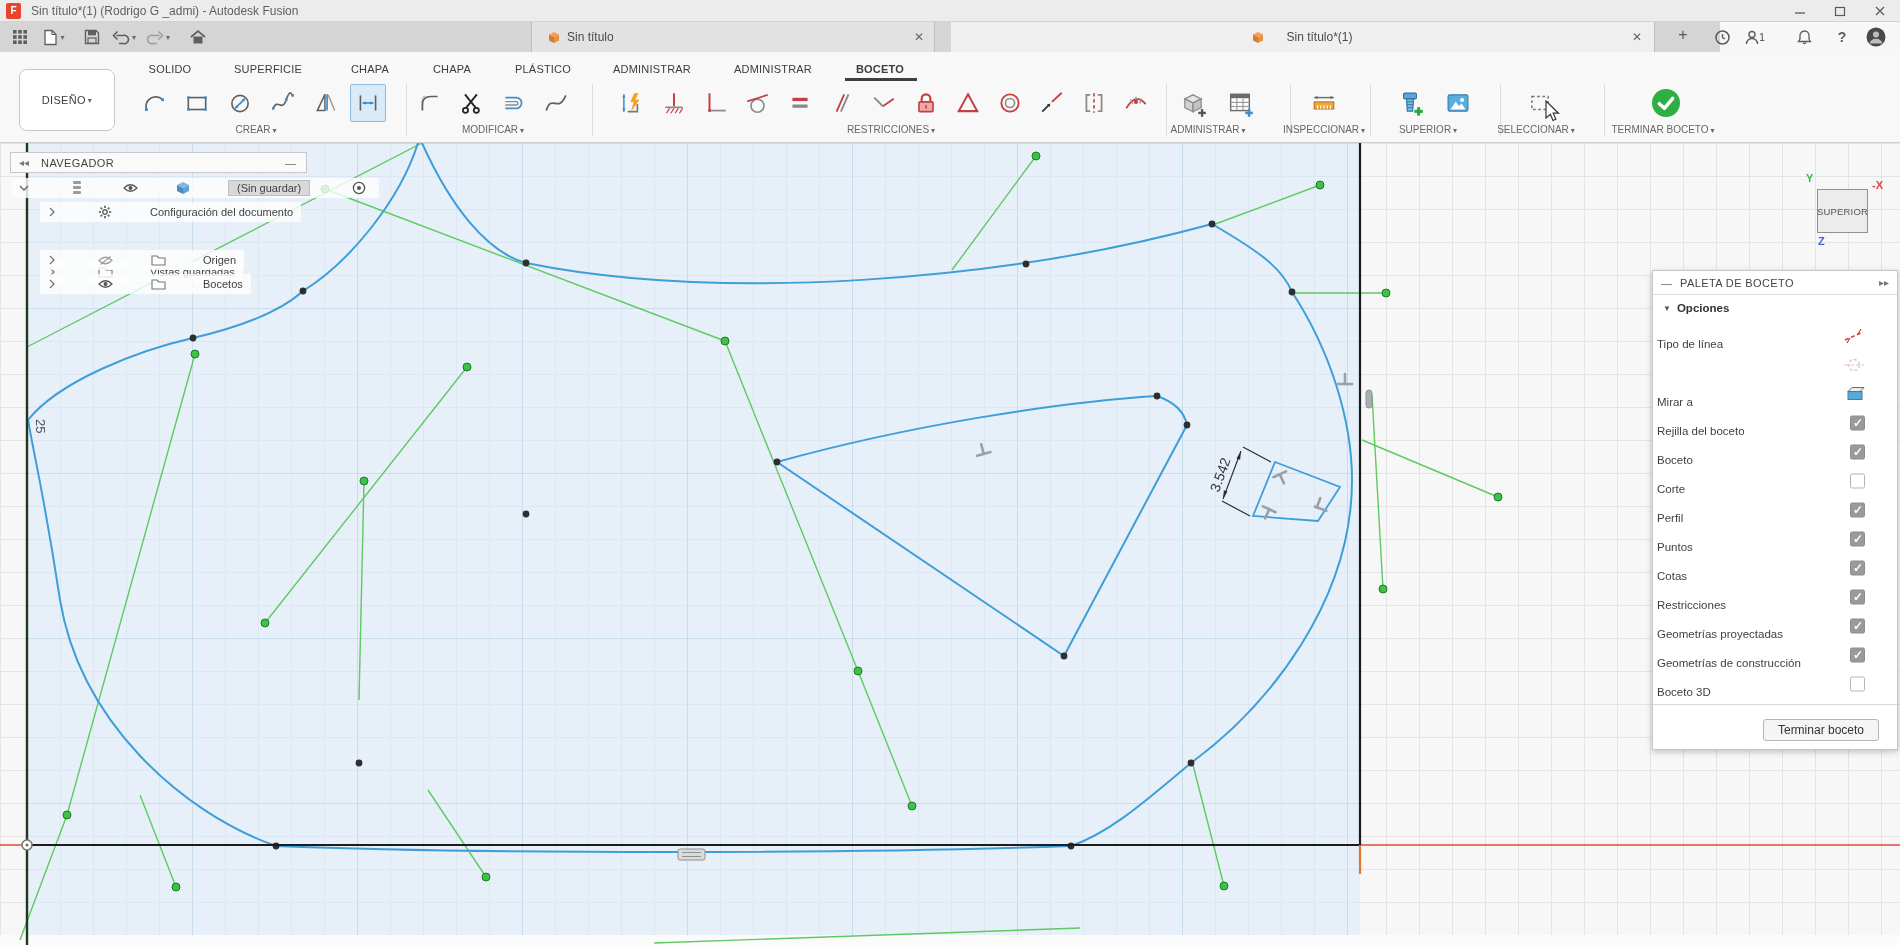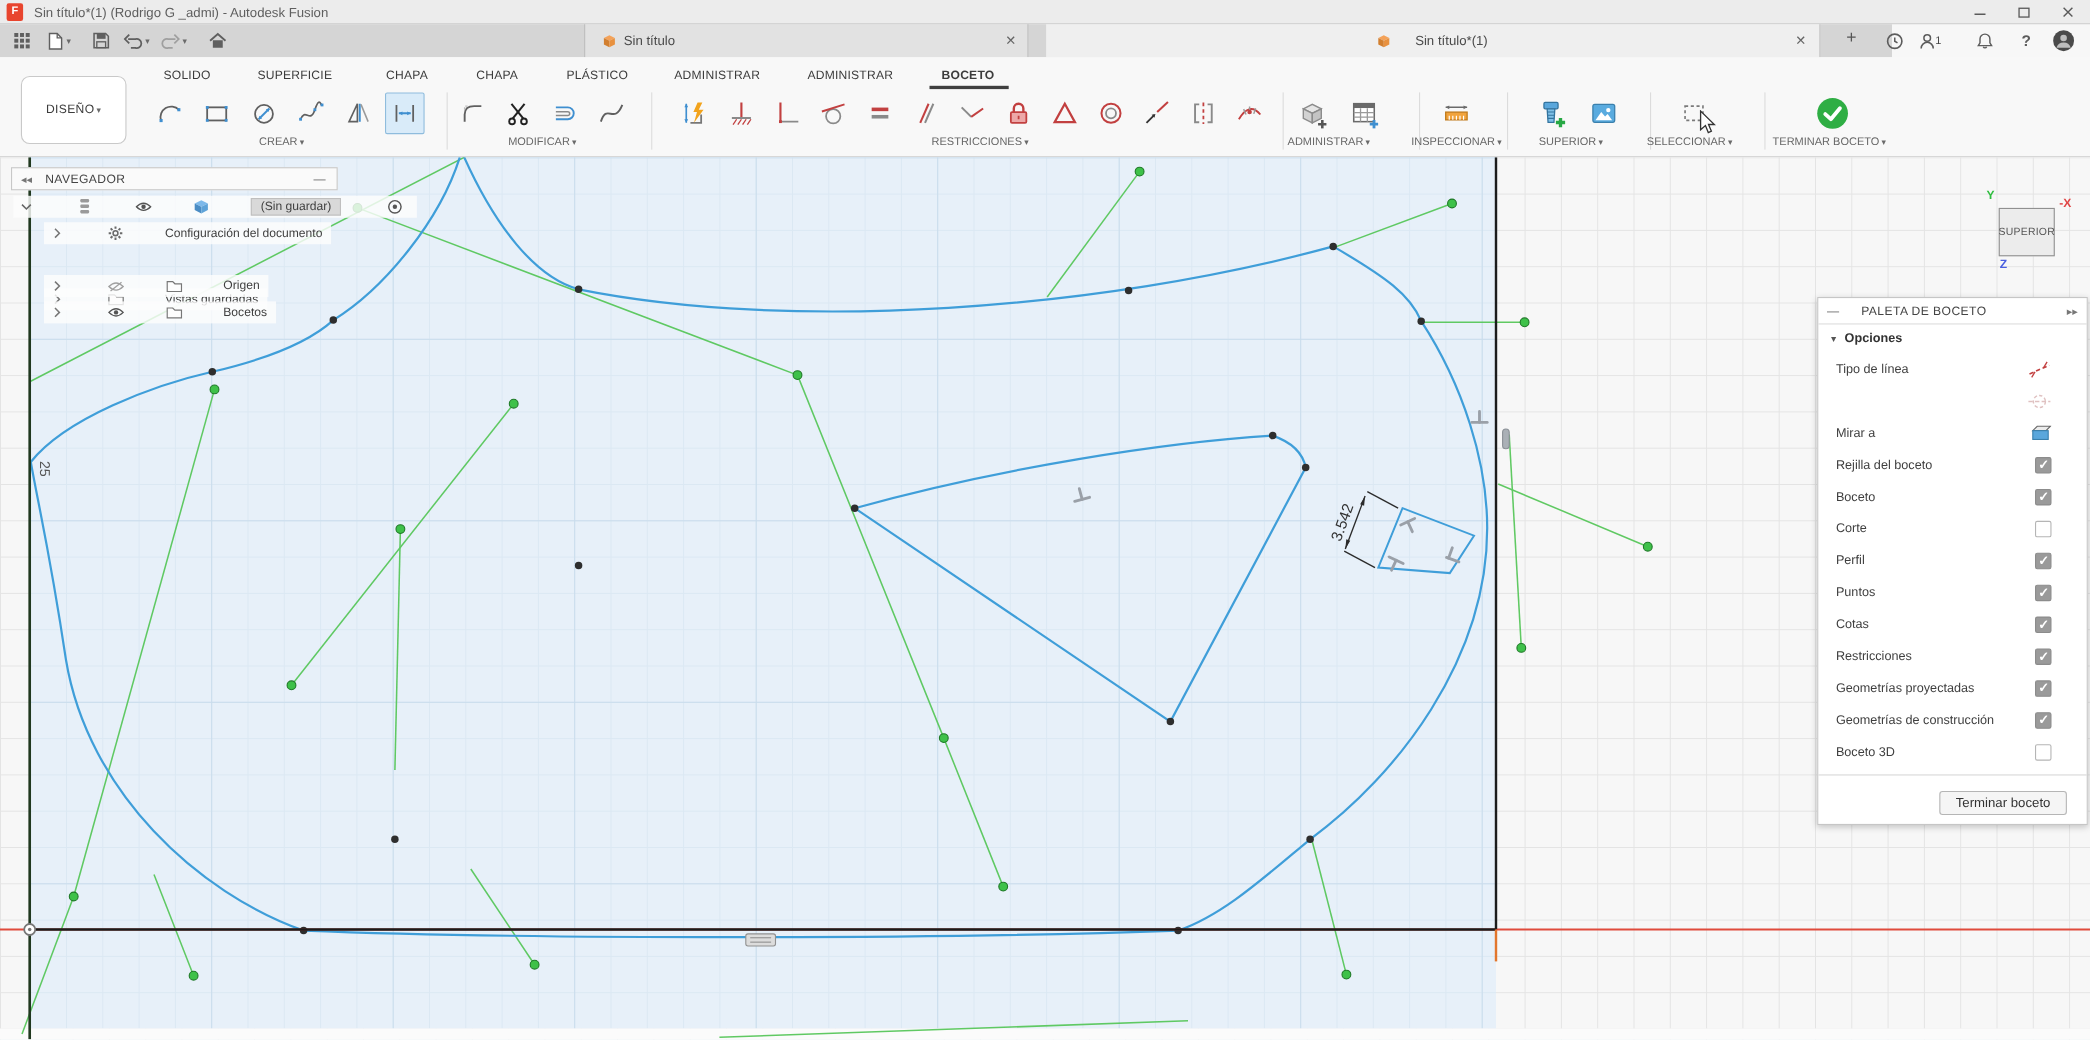--- a/index.html
+++ b/index.html
@@ -48,26 +48,26 @@
   .nav-header .t { margin-left:12px; letter-spacing:.4px; }
   .nav-header .collapse { margin-left:8px; color:#777; font-size:10px; }
   .nav-header .min { margin-left:auto; margin-right:10px; color:#666; }
   .nav-row { position:absolute; display:inline-flex; align-items:center; height:20px; background:rgba(252,252,252,.82); padding:0 8px 0 4px; font-size:11px; color:#3f3f3f; white-space:nowrap;gap:33px; }
   .nav-chip { background:#d9d9d9; padding:1px 8px; border:1px solid #bfbfbf; }
   .nicon { display:flex; align-items:center; justify-content:center; width:16px; height:16px; margin-right:4px; }
 
   
   .palette { position:absolute; left:1652px; top:270px; width:246px; height:480px; background:#fff; border:1px solid #c6c6c6; box-shadow:0 2px 6px rgba(0,0,0,.22); }
   .pal-header { height:24px; border-bottom:1px solid #ddd; display:flex; align-items:center; font-size:11px; color:#444; }
-  .pal-header .t { margin-left:20px; letter-spacing:.4px; }
+  .pal-header .t { margin-left:8px; letter-spacing:.4px; }
   .pal-header .minus { margin-left:8px; color:#666; }
   .pal-header .pin { margin-left:auto; margin-right:8px; color:#777; font-size:10px; }
   .pal-section { display:flex; align-items:center; height:26px; font-size:11.5px; font-weight:bold; color:#333; }
   .pal-section .tri { margin:0 6px 0 10px; font-size:8px; color:#555; }
-  .pal-row { position:relative; height:29px; display:flex; align-items:center; font-size:11.5px; color:#3f3f3f; padding-left:16px; }
+  .pal-row { position:relative; height:29px; display:flex; align-items:flex-end; font-size:11.5px; color:#3f3f3f; padding-left:4px; }
   .pal-ctrl { position:absolute; right:32px; top:50%; transform:translateY(-50%); display:flex; align-items:center; }
   .cbx { width:15px; height:15px; border:1px solid #b5b5b5; background:#fff; border-radius:2px; position:relative; }
   .cbx.checked { background:#9a9a9a; border-color:#8c8c8c; }
   .cbx.checked::after { content:"✓"; position:absolute; left:2px; top:-1px; color:#fff; font-size:12px; font-weight:bold; }
   .pal-divider { margin-top:6px; border-top:1px solid #d8d8d8; }
   .finish-btn { position:absolute; right:18px; bottom:8px; height:22px; padding:0 14px; background:#f5f5f5; border:1px solid #b5b5b5; border-radius:3px; font-size:12px; color:#333; display:flex; align-items:center; }
 
   
   .viewcube { position:absolute; left:1817px; top:189px; width:51px; height:44px; background:#ececec; border:1px solid #909090; display:flex; align-items:center; justify-content:center; font-size:9.5px; color:#555; letter-spacing:.2px; }
   .axis-label { position:absolute; font-size:11px; font-weight:bold; }

